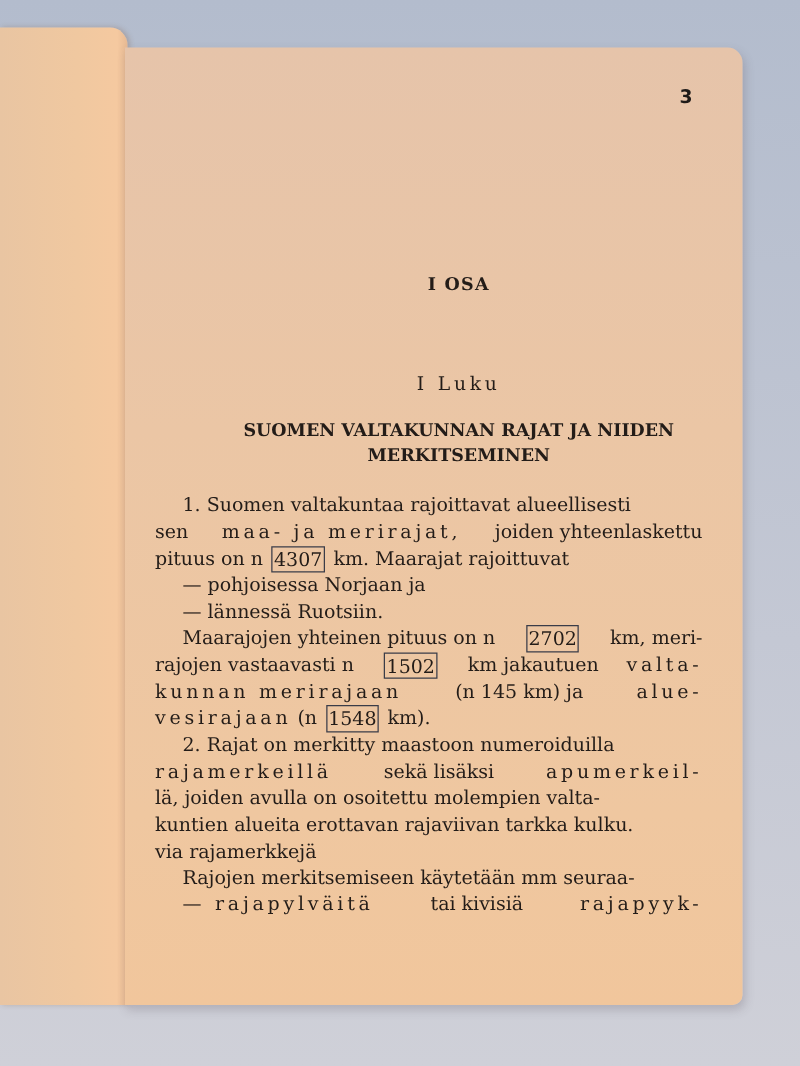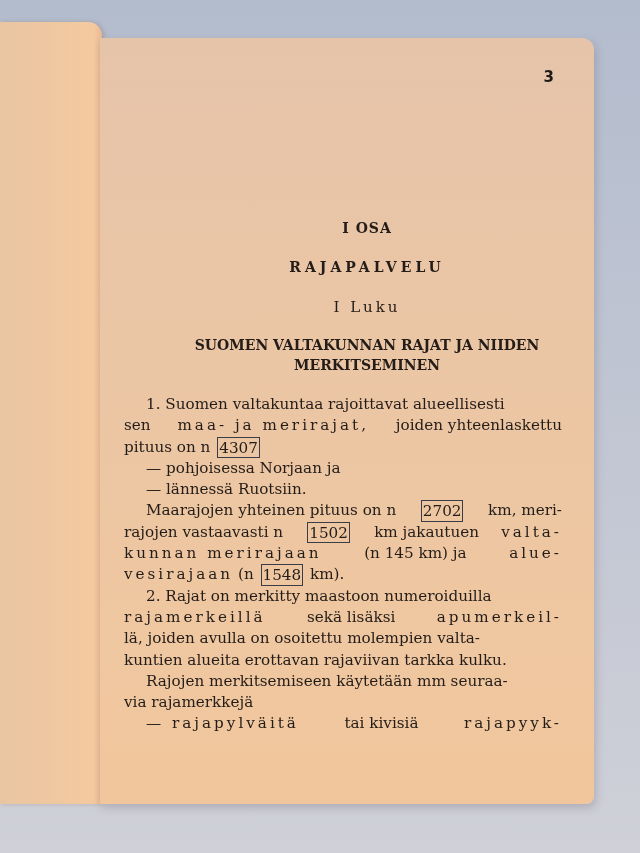--- a/index.html
+++ b/index.html
@@ -43,39 +43,38 @@
 </style>
 </head>
 <body>
 
 <div class="left-page"></div>
 
 <div class="right-page text">
   <div class="page-number">3</div>
 
   <div class="center osa">I OSA</div>
-  <div class="center rajapalvelu">RAJAPALVELU</div>
   <div class="center luku">I Luku</div>
   <div class="center chapter-title">
     <div>SUOMEN VALTAKUNNAN RAJAT JA NIIDEN</div>
     <div>MERKITSEMINEN</div>
   </div>
 
   <div class="body">
 
     <div class="line indent">
         <span>1. Suomen valtakuntaa rajoittavat alueellisesti</span>
       </div>
     <div class="line">
       <span>sen</span>
       <span class="spaced">maa- ja merirajat,</span>
       <span>joiden yhteenlaskettu</span>
     </div>
     <div class="line left">
-      <span>pituus on n</span>&nbsp;<span class="boxed">4307</span>&nbsp;
+      <span>pituus on n</span>&nbsp;<span class="boxed">4307</span>&nbsp;<span>km. Maarajat rajoittuvat</span>
     </div>
     <div class="line left dash">
         <span>— pohjoisessa Norjaan ja</span>
       </div>
     <div class="line left dash">
         <span>— lännessä Ruotsiin.</span>
       </div>
 
     <div class="line indent">
       <span>Maarajojen yhteinen pituus on n</span>
@@ -105,25 +104,25 @@
       <span>sekä lisäksi</span>
       <span class="spaced">apumerkeil-</span>
     </div>
     <div class="line left">
         <span>lä, joiden avulla on osoitettu molempien valta-</span>
       </div>
     <div class="line left">
         <span>kuntien alueita erottavan rajaviivan tarkka kulku.</span>
       </div>
 
+    <div class="line left">
+        <span>via rajamerkkejä</span>
+      </div>
     <div class="line indent left">
         <span>Rajojen merkitsemiseen käytetään mm seuraa-</span>
-      </div>
-    <div class="line left">
-        <span>via rajamerkkejä</span>
       </div>
     <div class="line indent">
       <span class="spaced">— rajapylväitä</span>
       <span>tai kivisiä</span>
       <span class="spaced">rajapyyk-</span>
     </div>
   </div>
 </div>
 
 </body></html>

